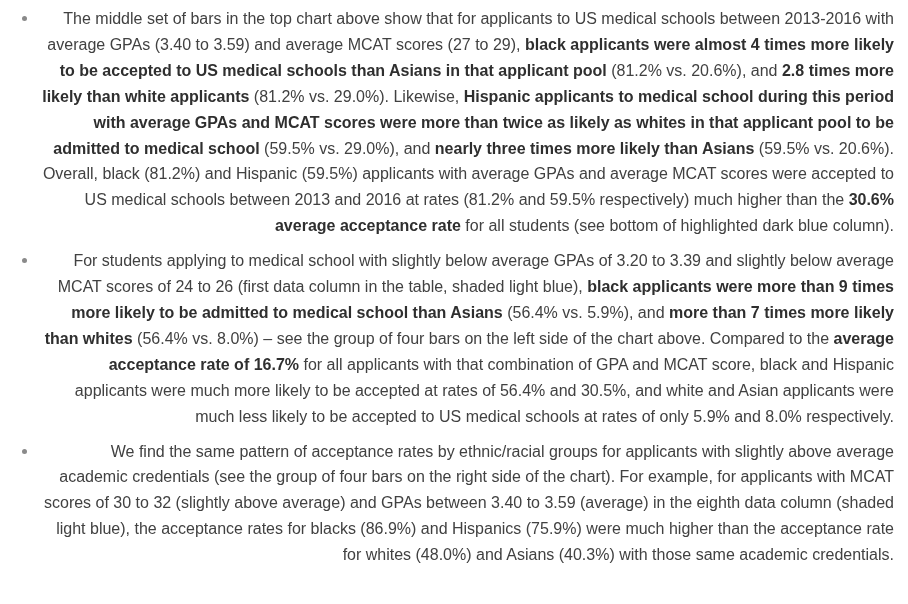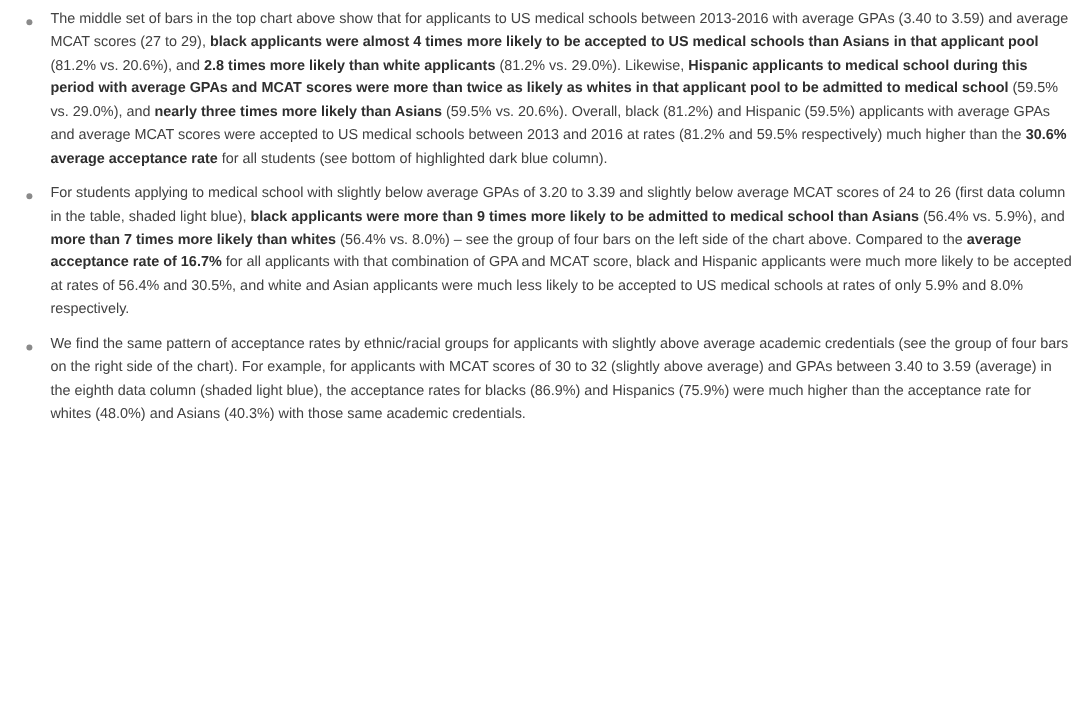--- a/index.html
+++ b/index.html
@@ -20,23 +20,23 @@
   }
   ul.bullets {
     list-style: none;
     margin: 0;
     padding: 0;
   }
   ul.bullets > li {
     position: relative;
     padding-left: 28px;
     margin-bottom: 9px;
-    font-size: 12px;
+    font-size: 16px;
     line-height: 1.62;
-    text-align: left;
+    text-align: right;
     color: #414141;
   }
   ul.bullets > li::before {
     content: "";
     position: absolute;
     left: 8px;
     top: 10px;
     width: 5px;
     height: 5px;
     border-radius: 50%;

